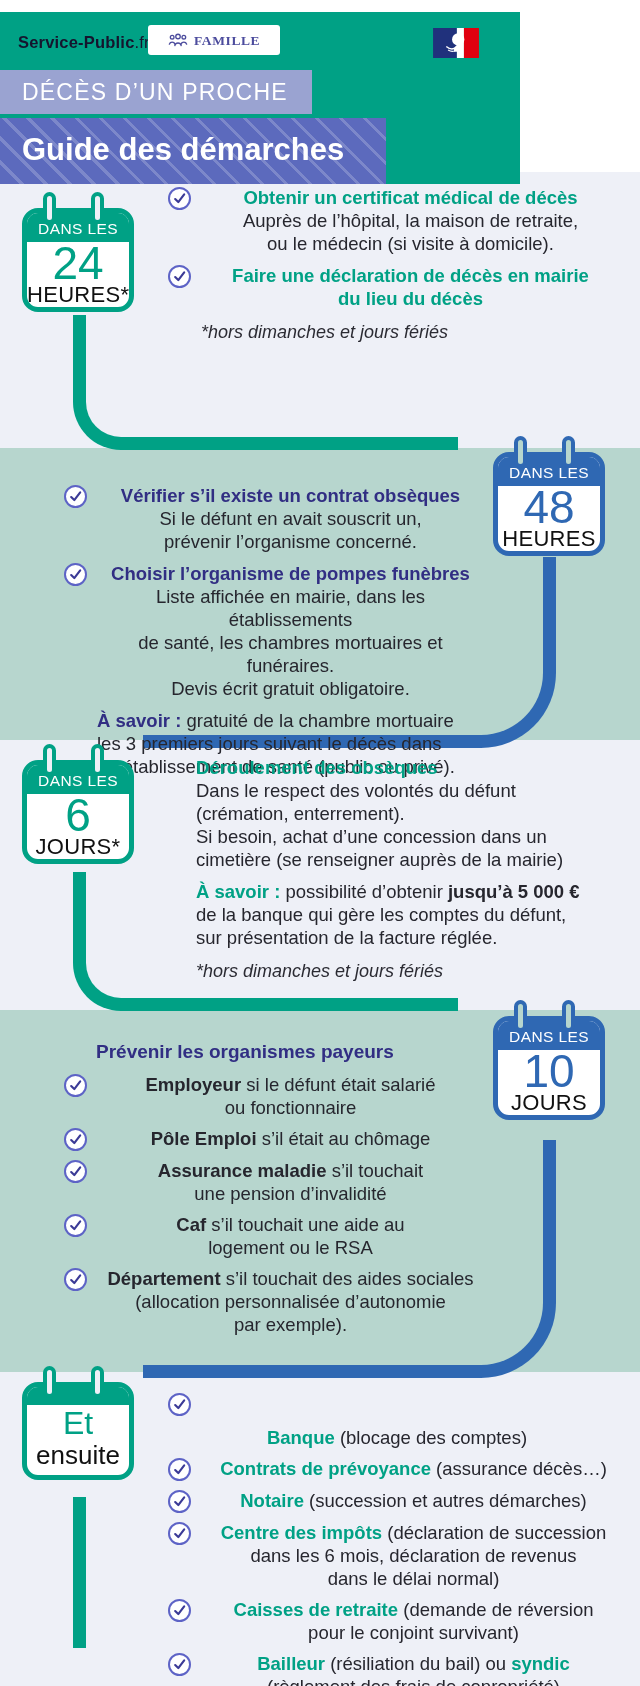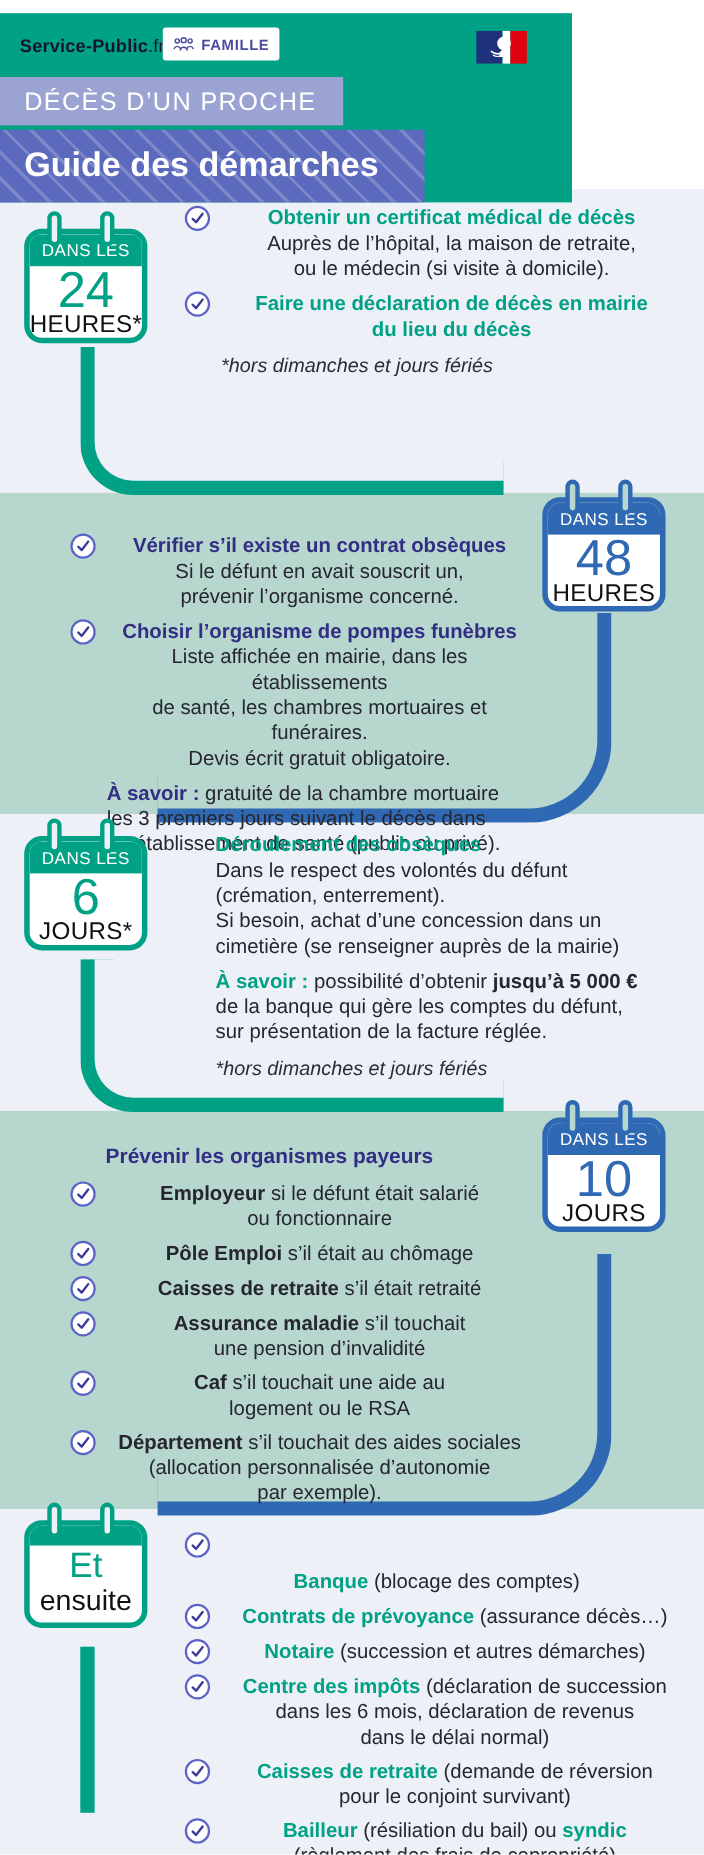--- a/index.html
+++ b/index.html
@@ -18,21 +18,21 @@
   .page{
     position:relative;width:640px;height:1686px;overflow:hidden;
     font-family:"Liberation Sans", sans-serif;color:var(--ink);
     font-size:18.5px;line-height:23px;
   }
   
   .hero{position:absolute;left:0;top:12px;width:520px;height:172px;background:var(--green);}
   .brand{position:absolute;left:18px;top:19px;font-size:16.5px;color:#15152e;letter-spacing:.2px;}
   .brand .b{font-weight:bold;}
   .badge{position:absolute;left:148px;top:13px;height:30px;background:#fff;border-radius:3px;
-         display:flex;align-items:center;gap:6px;padding:0 9px;}
+         display:flex;align-items:center;gap:6px;padding:0 20px;font-family:Liberation Serif, serif;}
   .badge span{font-size:13.5px;font-weight:bold;color:#4c4c9d;letter-spacing:.6px;}
   .flag{position:absolute;right:40px;top:16px;width:48px;height:30px;}
   .band{position:absolute;left:0;color:#fff;box-sizing:border-box;}
   .band1{top:58px;width:312px;height:44px;background:var(--band1);
          font-size:23px;letter-spacing:1.2px;line-height:45px;padding-left:22px;}
   .band2{top:106px;width:386px;height:66px;background:var(--band2);
          background-image:repeating-linear-gradient(45deg,rgba(255,255,255,0) 0 14px,rgba(255,255,255,.20) 14px 17px);
          font-size:31px;font-weight:bold;line-height:64px;padding-left:22px;}
   
   .sec{position:absolute;left:0;width:640px;}
@@ -272,28 +272,20 @@
           </svg>
         </span>
       <div class="rtxt pre"><b class="lead-dark">Pôle Emploi</b><span> s’il était au chômage</span></div>
     </div>
     <div class="row" style="margin-bottom:8px;">
       <span class="chk">
           <svg width="15" height="15" viewBox="0 0 16 16">
             <path d="M3.4 8.6 L6.7 11.8 L13 3.6" stroke="#3b3a96" stroke-width="2.3" fill="none" stroke-linecap="round" stroke-linejoin="round"></path>
           </svg>
         </span>
-      <div class="rtxt pre"><b class="lead-dark">Caisses de retraite</b><span> s’il était retraité</span></div>
-    </div>
-    <div class="row" style="margin-bottom:8px;">
-      <span class="chk">
-          <svg width="15" height="15" viewBox="0 0 16 16">
-            <path d="M3.4 8.6 L6.7 11.8 L13 3.6" stroke="#3b3a96" stroke-width="2.3" fill="none" stroke-linecap="round" stroke-linejoin="round"></path>
-          </svg>
-        </span>
       <div class="rtxt pre"><b class="lead-dark">Assurance maladie</b><span> s’il touchait
 une pension d’invalidité</span></div>
     </div>
     <div class="row" style="margin-bottom:8px;">
       <span class="chk">
           <svg width="15" height="15" viewBox="0 0 16 16">
             <path d="M3.4 8.6 L6.7 11.8 L13 3.6" stroke="#3b3a96" stroke-width="2.3" fill="none" stroke-linecap="round" stroke-linejoin="round"></path>
           </svg>
         </span>
       <div class="rtxt pre"><b class="lead-dark">Caf</b><span> s’il touchait une aide au

